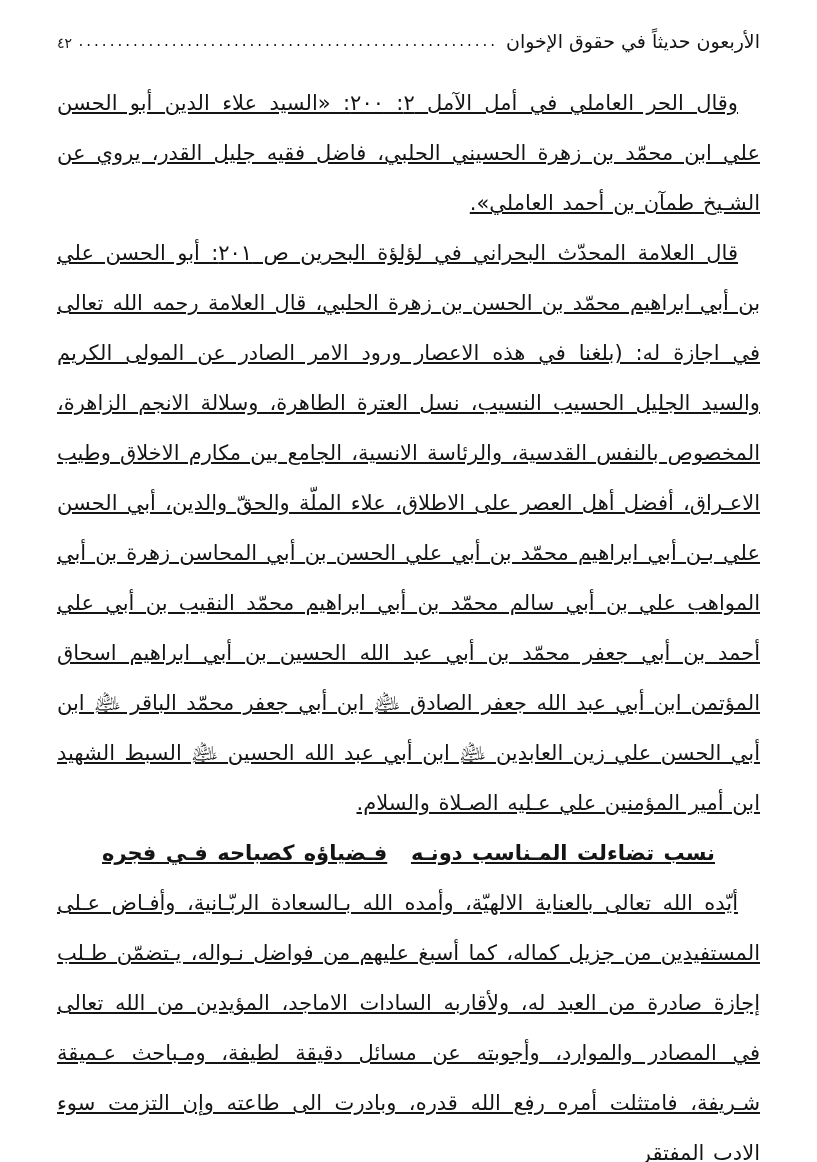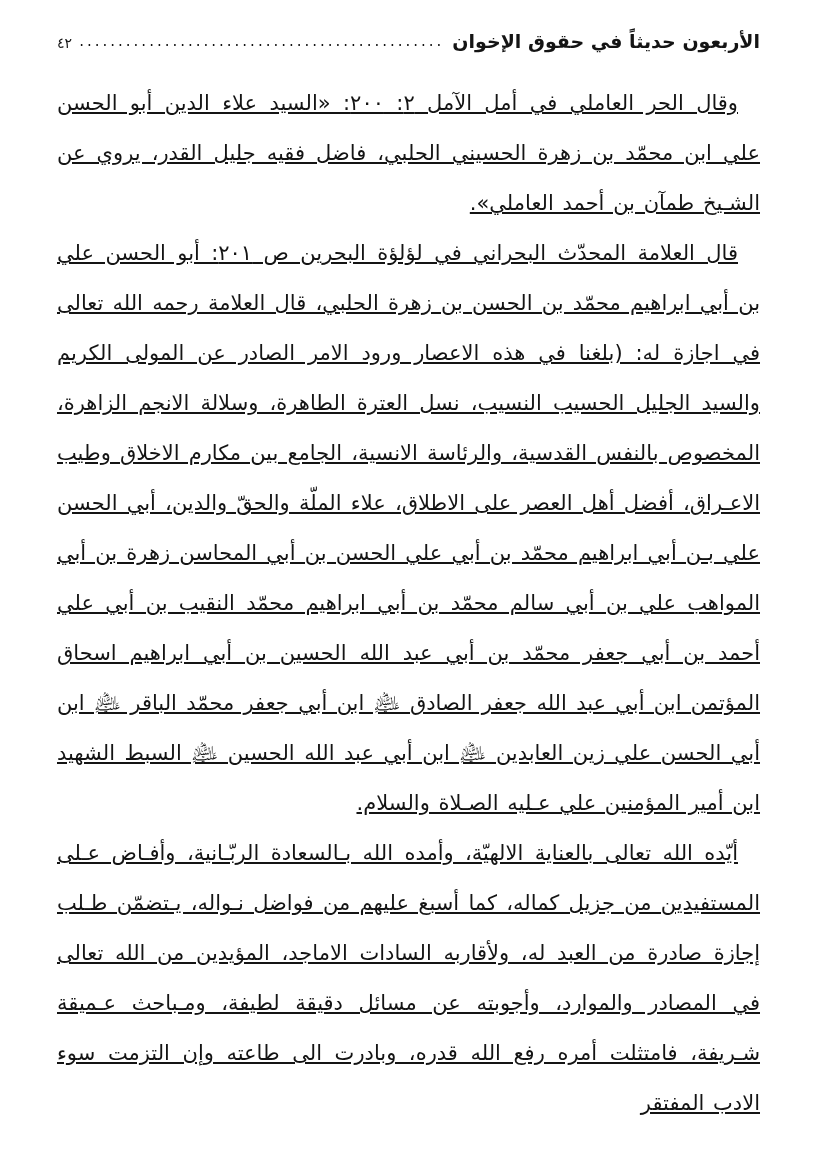--- a/index.html
+++ b/index.html
@@ -26,21 +26,21 @@
 
   
   .page-header {
     display: flex;
     align-items: baseline;
     width: 100%;
     height: 32px;
   }
 
   .header-title {
-    font-weight: bold;
+    font-weight: normal;
     font-size: 19px;
     white-space: nowrap;
     flex: 0 0 auto;
   }
 
   .dot-leader {
     flex: 1 1 auto;
     overflow: hidden;
     white-space: nowrap;
     font-size: 15px;
@@ -95,19 +95,21 @@
     <span class="page-number">٤٢</span>
   </header>
 
   <main class="page-body">
 
     <p class="para">وقال الحر العاملي في أمل الآمل ٢: ٢٠٠: «السيد علاء الدين أبو الحسن علي ابن محمّد بن زهرة الحسيني الحلبي، فاضل فقيه جليل القدر، يروي عن الشـيخ طمآن بن أحمد العاملي».</p>
 
     <p class="para">قال العلامة المحدّث البحراني في لؤلؤة البحرين ص ٢٠١: أبو الحسن علي بن أبي ابراهيم محمّد بن الحسن بن زهرة الحلبي، قال العلامة رحمه الله تعالى في اجازة له: (بلغنا في هذه الاعصار ورود الامر الصادر عن المولى الكريم والسيد الجليل الحسيب النسيب، نسل العترة الطاهرة، وسلالة الانجم الزاهرة، المخصوص بالنفس القدسية، والرئاسة الانسية، الجامع بين مكارم الاخلاق وطيب الاعـراق، أفضل أهل العصر على الاطلاق، علاء الملّة والحقّ والدين، أبي الحسن علي بـن أبي ابراهيم محمّد بن أبي علي الحسن بن أبي المحاسن زهرة بن أبي المواهب علي بن أبي سالم محمّد بن أبي ابراهيم محمّد النقيب بن أبي علي أحمد بن أبي جعفر محمّد بن أبي عبد الله الحسين بن أبي ابراهيم اسحاق المؤتمن ابن أبي عبد الله جعفر الصادق ﵇ ابن أبي جعفر محمّد الباقر ﵇ ابن أبي الحسن علي زين العابدين ﵇ ابن أبي عبد الله الحسين ﵇ السبط الشهيد ابن أمير المؤمنين علي عـليه الصـلاة والسلام.</p>
 
     <div class="verse">
+      <span class="hemistich">نسب تضاءلت المـناسب دونـه</span>
+      <span class="hemistich">فـضياؤه كصباحه فـي فجره</span>
     </div>
 
     <p class="para">أيّده الله تعالى بالعناية الالهيّة، وأمده الله بـالسعادة الربّـانية، وأفـاض عـلى المستفيدين من جزيل كماله، كما أسبغ عليهم من فواضل نـواله، يـتضمّن طـلب إجازة صادرة من العبد له، ولأقاربه السادات الاماجد، المؤيدين من الله تعالى في المصادر والموارد، وأجوبته عن مسائل دقيقة لطيفة، ومـباحث عـميقة شـريفة، فامتثلت أمره رفع الله قدره، وبادرت الى طاعته وإن التزمت سوء الادب المفتقر</p>
 
   </main>
 
 </div>
 
 </body></html>

